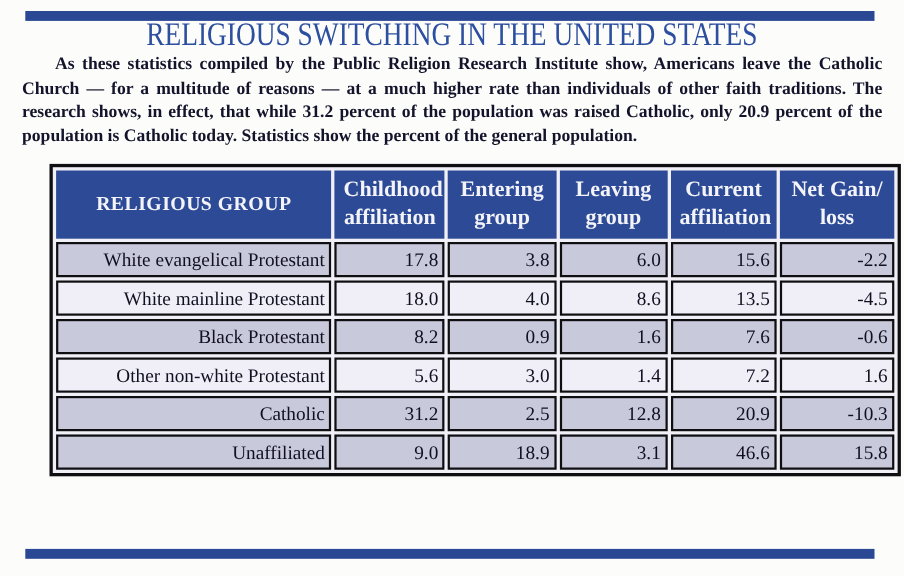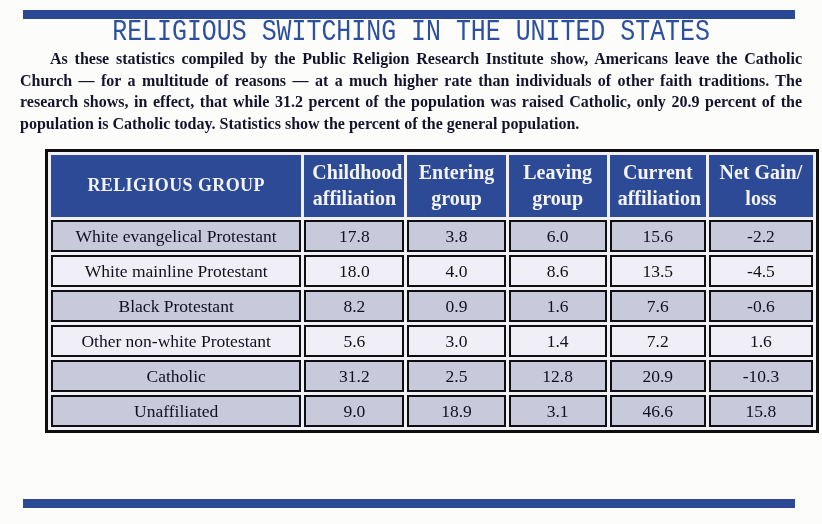--- a/index.html
+++ b/index.html
@@ -15,21 +15,21 @@
   .bar {
     position: absolute; left: 23px; width: 772px; height: 9px;
     background: #2b4895;
   }
   .bar.top { top: 10px; }
   .bar.bottom { top: 499px; }
 
   .title {
     position: absolute; top: 16px; left: 0; width: 822px;
     margin: 0; text-align: center;
-    font-family: Liberation Mono, monospace;
+    font-family: Liberation Serif, serif;
     font-weight: 500; font-size: 30px; line-height: 32px;
     color: #2d4f9f;
     white-space: nowrap;
   }
   .title-inner { display: inline-block; transform: scaleX(0.83); transform-origin: center; }
 
   .intro {
     position: absolute; top: 48px; left: 20px; width: 782px;
     margin: 0;
     font-family: "Liberation Serif", serif;
@@ -62,21 +62,21 @@
     text-align: center;
     padding: 0 8px;
   }
   .data-table th.first {
     font-size: 18px;
     letter-spacing: 0.4px;
   }
   .data-table td {
     border: 2px solid #0f0f12;
     height: 32px;
-    text-align: center;
+    text-align: right;
     vertical-align: middle;
     font-size: 17.5px;
     color: #101020;
     padding: 0 4px;
   }
   tr.odd td { background: #c9c9dc; }
   tr.even td { background: #f0eff7; }
 </style>
 </head>
 <body>

